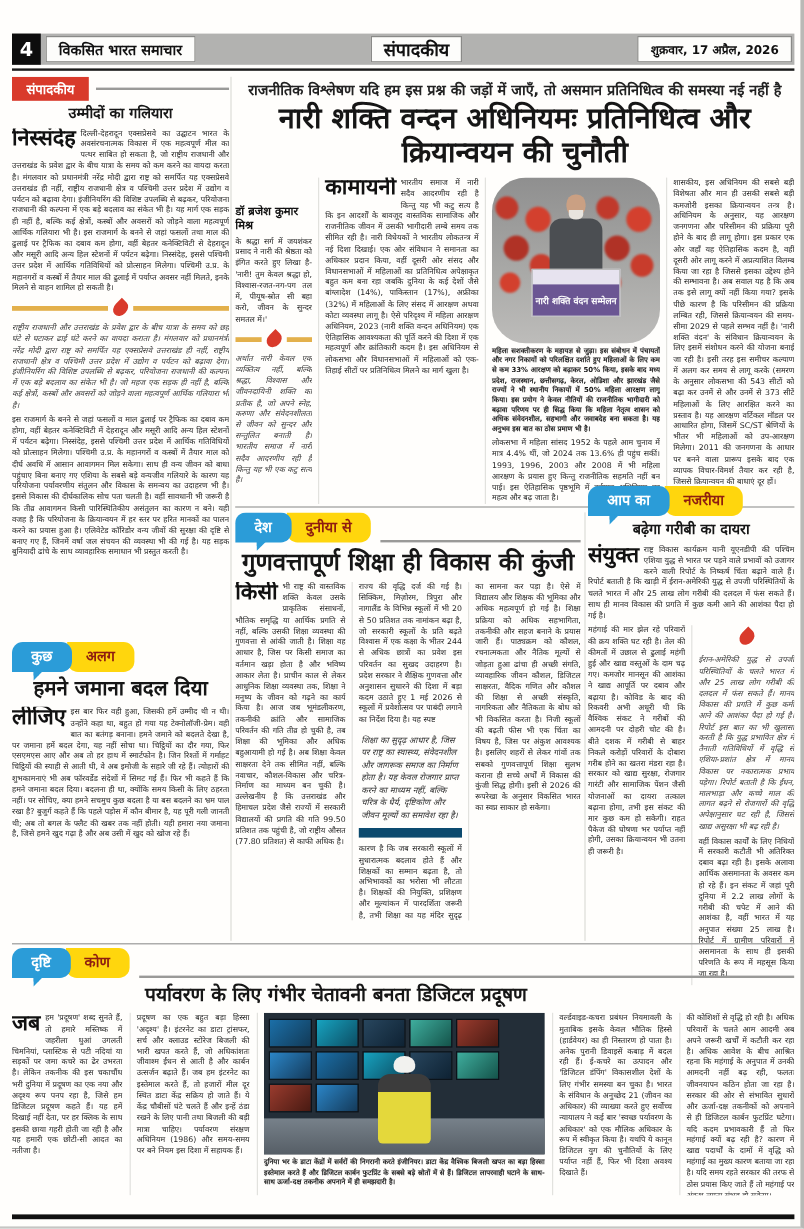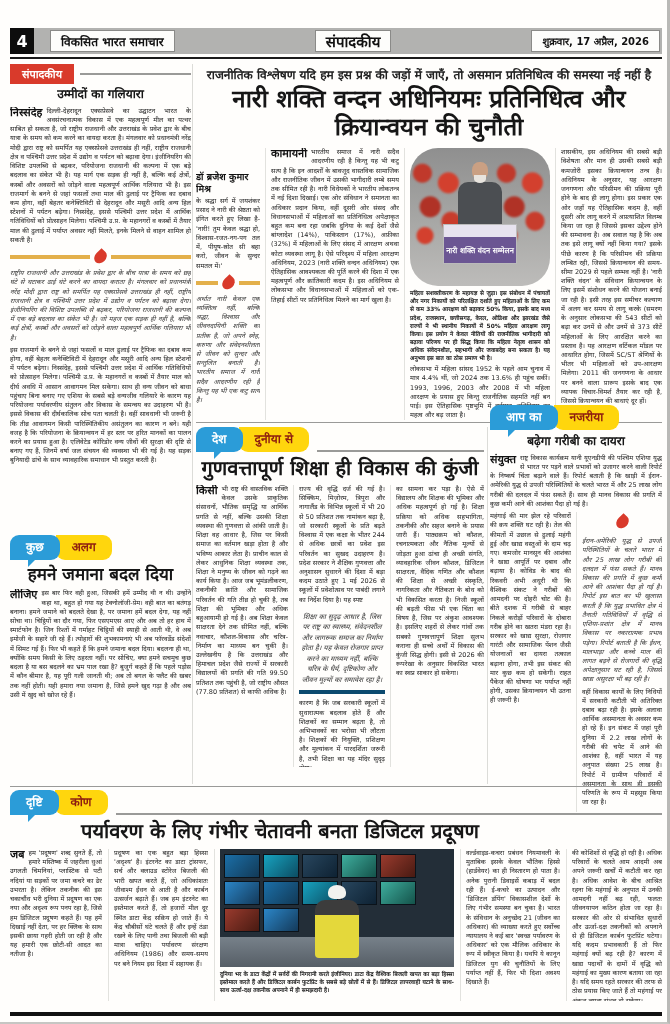--- a/index.html
+++ b/index.html
@@ -10,36 +10,36 @@
     margin:0; overflow:hidden;
     border-right:3px solid #b9b9b6; border-bottom:2px solid #c6c6c3;
   }
   
   .masthead { position:absolute; left:10px; top:28px; width:652px; height:26px;
     background:#b2b2b0; display:flex; align-items:center; }
   .pageno { width:24px; height:26px; background:#0d0d0d; color:#fff; font-weight:bold;
     font-size:16px; display:flex; align-items:center; justify-content:center; }
   .mh-box { background:#fdfdfb; border:1px solid #8a8a88; height:22px; display:flex;
     align-items:center; padding:0 10px; font-weight:bold; color:#111; }
-  .mh-name { font-size:12px; margin-left:16px; }
+  .mh-name { font-size:12px; margin-left:4px; }
   .mh-section { font-size:15px; margin:0 auto; }
   .mh-date { font-size:10px; margin-left:auto; margin-right:2px; }
   .mh-spacer { flex:1; }
   .head-rule { position:absolute; left:10px; top:57px; width:652px; height:2px; background:#1a1a1a; }
 
   
   .red-label { display:inline-block; background:#d93a2b; color:#fff; font-weight:bold;
     font-size:11px; padding:2px 12px 3px; }
   .label-row { display:flex; align-items:center; gap:6px; margin-bottom:4px; }
   .label-line { flex:1; height:2px; background:#9a9a98; }
   .headline { font-weight:bold; color:#161616; text-align:center; line-height:1.15; }
   .kicker { font-weight:bold; color:#222; text-align:center; }
   .bp { font-size:6.5px; line-height:1.42; text-align:justify; color:#262626; margin:0 0 3px; }
   .bp-i { font-style:italic; color:#3a3a3a; }
-  .lead-word { float:left; font-weight:bold; font-size:11px; color:#111;
+  .lead-word { float:left; font-weight:bold; font-size:18px; color:#111;
     margin:0 4px 0 0; line-height:1.05; }
   .author { font-weight:bold; font-size:9.5px; color:#111; margin-bottom:3px; line-height:1.2; }
   .cols { display:flex; }
   .cols > div { overflow:hidden; }
   .cols > div + div { border-left:1px solid #e2e2de; padding-left:5px; }
   
   .qsep { display:flex; align-items:center; gap:5px; margin:5px 0; }
   .qsep .bar { flex:1; height:4px; background:#e3b04b; }
   .drop { width:11px; height:14px; background:#d93a2b;
     border-radius:0 55% 55% 55%; transform:rotate(45deg); flex:0 0 auto; }
@@ -47,22 +47,22 @@
   .drop-center .drop { display:inline-block; transform:rotate(45deg); }
   
   .tabrow { display:flex; align-items:flex-end; margin-bottom:5px; }
   .tab-blue { position:relative; background:#2b9cd8; color:#fff; font-weight:bold;
     font-size:12px; padding:3px 16px 5px; border-radius:9px 9px 9px 0; }
   .tab-blue:after { content:""; position:absolute; left:18px; bottom:-7px;
     border:4px solid transparent; border-top-color:#2b9cd8; border-left-color:#2b9cd8; }
   .tab-yellow { background:#ffd60d; color:#8e1d10; font-weight:bold; font-size:12px;
     padding:3px 16px 5px; border-radius:0 9px 9px 9px; margin-left:-4px; }
   .tab-line { flex:1; height:2px; background:#9a9a98; margin-left:8px; }
-  .pull-quote { font-size:7px; font-style:italic; text-align:center; color:#333;
-    line-height:1.5; padding:4px 2px 5px; border-bottom:4px solid #0c4a6e; margin:0 0 5px; }
+  .pull-quote { font-size:7px; font-style:italic; color:#333;
+    line-height:1.5; padding:4px 2px 5px; border-bottom:8px solid #0c4a6e; margin:0 0 5px; }
   .end-red { border-bottom:2px solid #d93a2b; padding-bottom:3px; }
   .vline { position:absolute; width:1px; background:#dcdcd8; }
   .hrule { position:absolute; height:1px; background:#9a9a98; }
   .caption { font-size:5.8px; font-weight:bold; line-height:1.4; text-align:justify;
     color:#1d1d1d; margin-top:3px; }
 
   
   .left-col { position:absolute; left:10px; top:64px; width:181px; height:720px; overflow:hidden; }
   .art1-body { height:428px; overflow:hidden; }
   .main-art { position:absolute; left:196px; top:64px; width:466px; height:356px; overflow:hidden; }
@@ -275,21 +275,21 @@
   </div>
 
   <div class="hrule" style="left:10px; top:786px; width:652px;"></div>
 
   <div class="bottom-art">
     <div class="tabrow">
       <span class="tab-blue">दृष्टि</span>
       <span class="tab-yellow">कोण</span>
       <span class="tab-line"></span>
     </div>
-    <div class="headline" style="font-size:20px; width:540px; margin:0 0 6px;">पर्यावरण के लिए गंभीर चेतावनी बनता डिजिटल प्रदूषण</div>
+    <div class="headline" style="font-size:16px; width:540px; margin:0 0 6px;">पर्यावरण के लिए गंभीर चेतावनी बनता डिजिटल प्रदूषण</div>
     <div class="cols" style="gap:6px; height:152px;">
       <div style="width:92px; flex:0 0 auto;">
         <span class="lead-word">जब</span>
         <span><p class="bp">हम 'प्रदूषण' शब्द सुनते हैं, तो हमारे मस्तिष्क में जहरीला धुआं उगलती चिमनियां, प्लास्टिक से पटी नदियां या सड़कों पर जमा कचरे का ढेर उभरता है। लेकिन तकनीक की इस चकाचौंध भरी दुनिया में प्रदूषण का एक नया और अदृश्य रूप पनप रहा है, जिसे हम डिजिटल प्रदूषण कहते हैं। यह हमें दिखाई नहीं देता, पर हर क्लिक के साथ इसकी छाया गहरी होती जा रही है और यह हमारी एक छोटी-सी आदत का नतीजा है।</p></span>
       </div>
       <div style="width:100px; flex:0 0 auto;">
         <div>
             <p class="bp">प्रदूषण का एक बहुत बड़ा हिस्सा 'अदृश्य' है। इंटरनेट का डाटा ट्रांसफर, सर्च और क्लाउड स्टोरेज बिजली की भारी खपत करते हैं, जो अधिकांशतः जीवाश्म ईंधन से आती है और कार्बन उत्सर्जन बढ़ाते हैं। जब हम इंटरनेट का इस्तेमाल करते हैं, तो हजारों मील दूर स्थित डाटा केंद्र सक्रिय हो जाते हैं। ये केंद्र चौबीसों घंटे चलते हैं और इन्हें ठंडा रखने के लिए पानी तथा बिजली की बड़ी मात्रा चाहिए। पर्यावरण संरक्षण अधिनियम (1986) और समय-समय पर बने नियम इस दिशा में सहायक हैं।</p>
           </div>
       </div>

